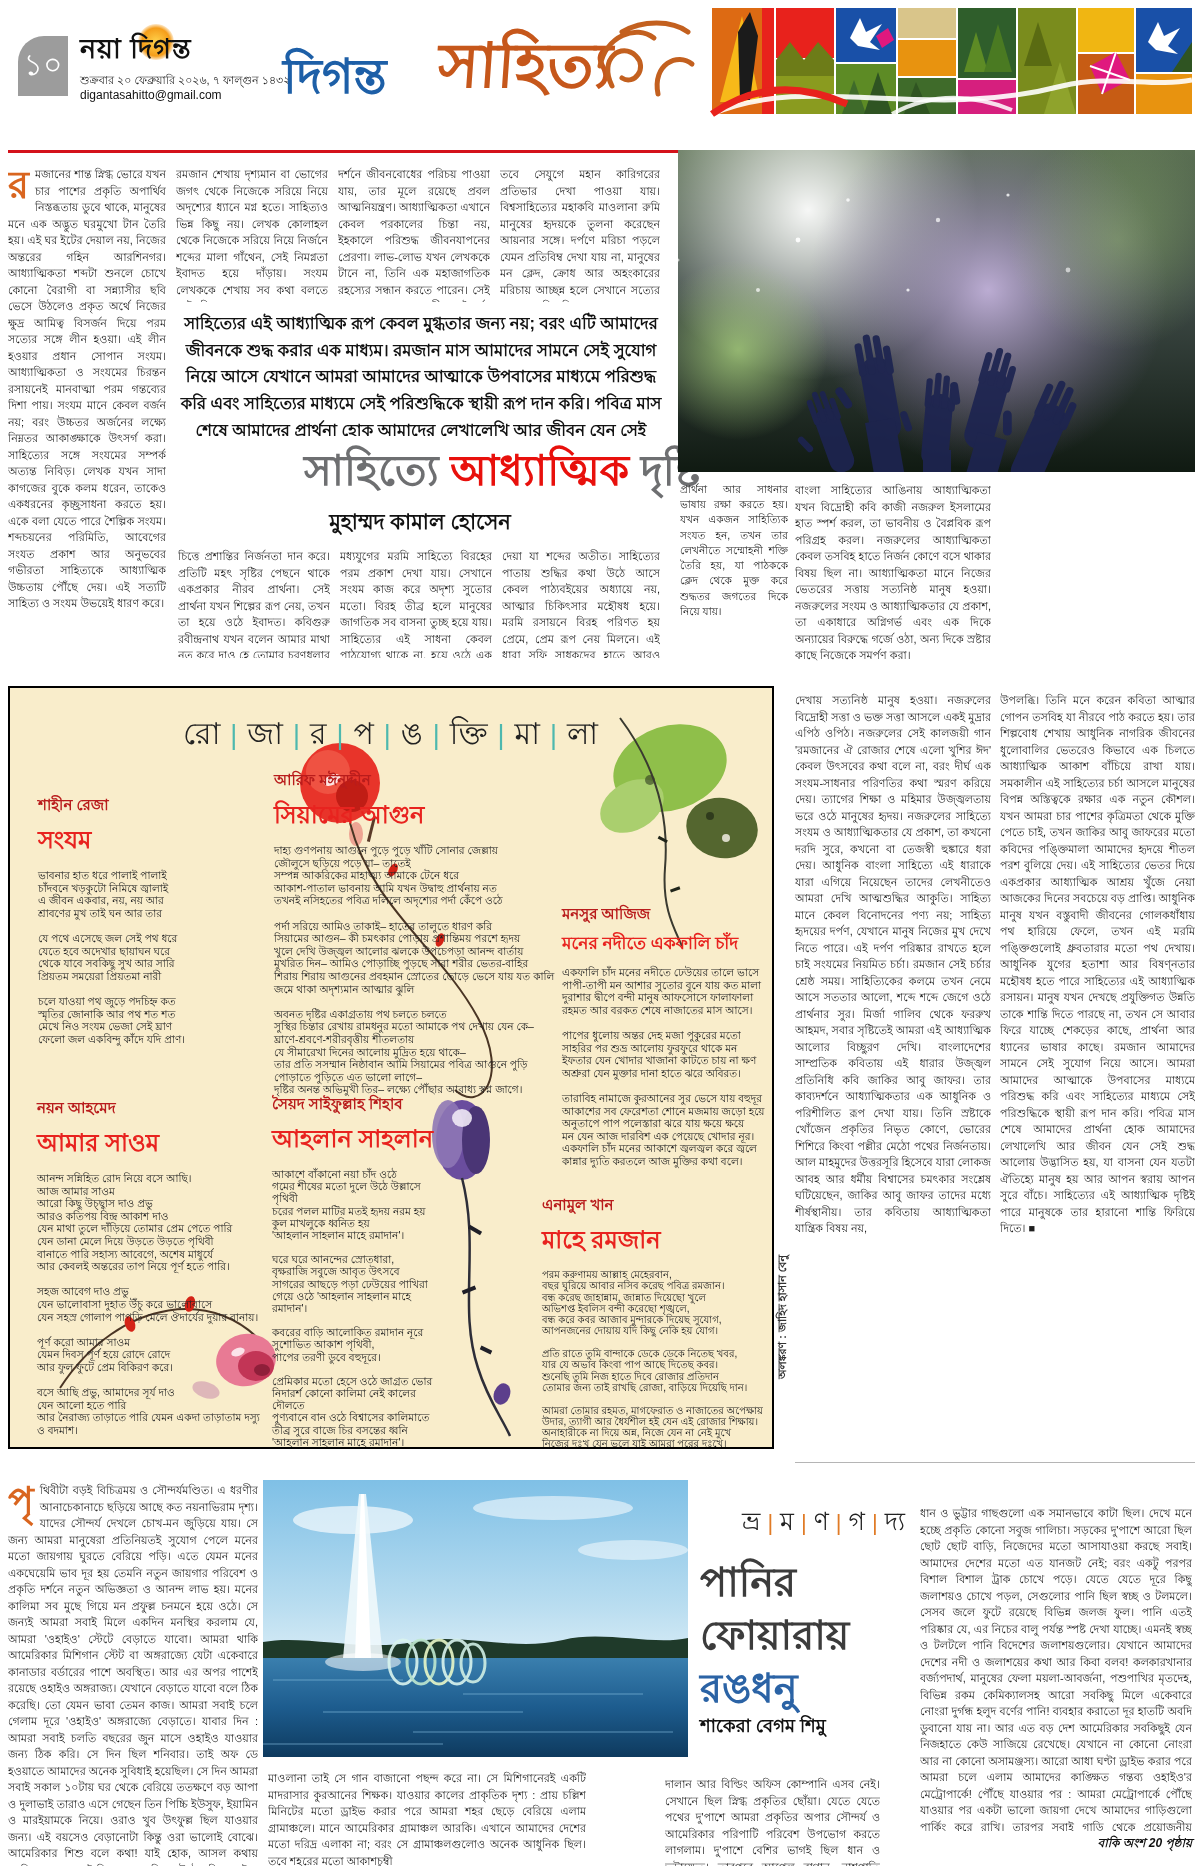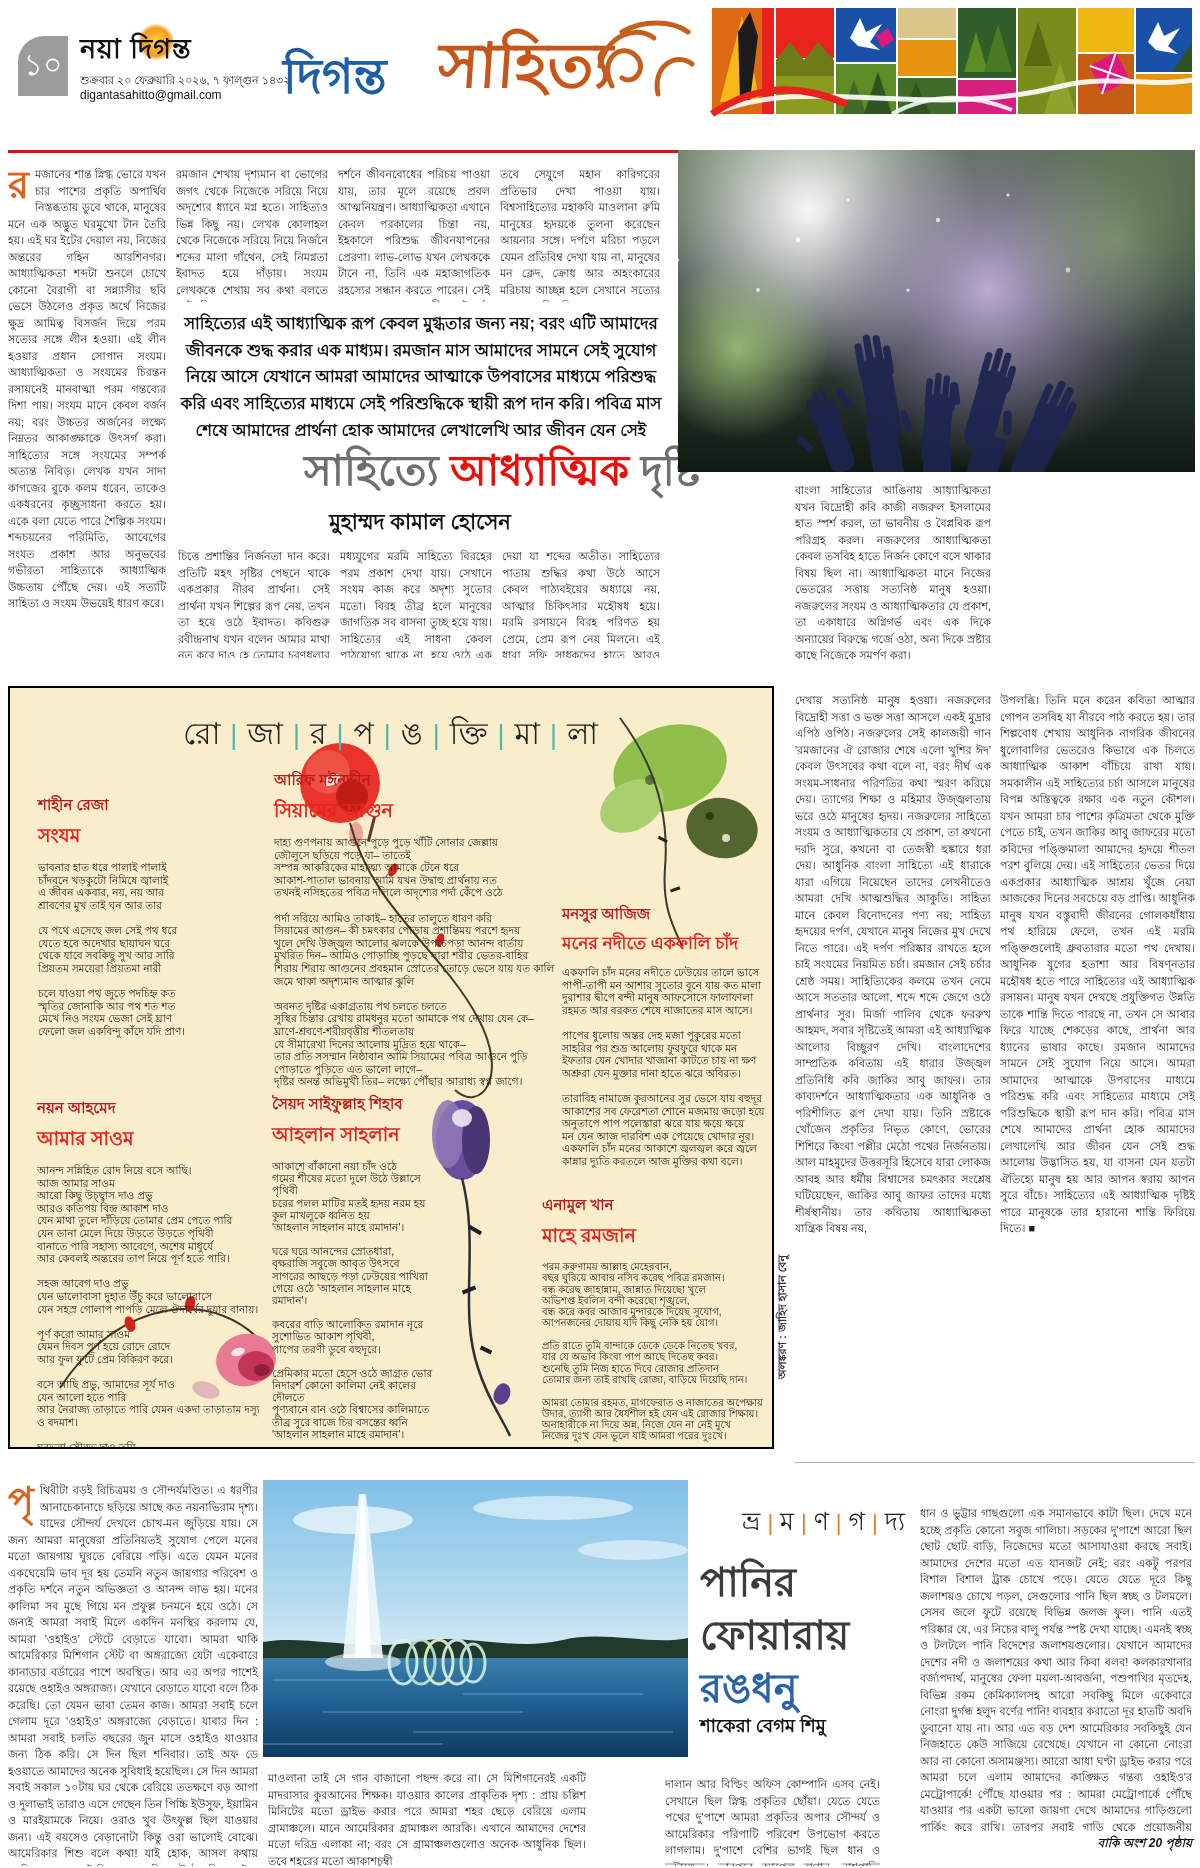--- a/index.html
+++ b/index.html
@@ -25,21 +25,21 @@
   .hl-gray{color:#6e6f71;} .hl-red{color:#e8100c;}
   .byline{position:absolute;left:140px;top:506px;width:560px;text-align:center;font-size:21px;font-weight:bold;color:#111;}
   .vsep{position:absolute;left:795px;top:1462px;width:400px;height:1px;background:#b5b5b5;}
   
   .pobox{position:absolute;left:8px;top:686px;width:762px;height:759px;background:#f9edcb;overflow:hidden;border:2px solid #000000;}
   .po-letters{position:absolute;left:0;right:0;top:22px;text-align:center;font-size:30px;color:#222;font-weight:500;}
   .po-letters .sep{color:#4db8ae;font-weight:300;padding:0 9px;font-size:27px;}
   .po-letters span{letter-spacing:1px;}
   .poem{position:absolute;}
   .poem .pname{font-size:15px;font-weight:bold;color:#b91c1c;margin-bottom:3px;}
-  .poem .ptitle{font-size:19px;font-weight:bold;color:#e8231f;margin-bottom:8px;}
+  .poem .ptitle{font-size:24px;font-weight:bold;color:#e8231f;margin-bottom:8px;}
   .poem .ptext{font-size:10.5px;line-height:1.2;white-space:pre-line;color:#222;}
   .credit{position:absolute;left:774px;top:1442px;width:250px;transform:rotate(-90deg);transform-origin:0 0;font-size:11px;font-weight:bold;color:#333;text-align:center;}
   
   .tr-letters{position:absolute;left:742px;top:1502px;font-size:25px;color:#222;font-weight:500;}
   .tr-letters .sep{color:#e07b26;font-weight:300;padding:0 7px;font-size:22px;}
   .tr-title{position:absolute;left:700px;top:1556px;width:210px;line-height:1.32;font-size:40px;font-weight:bold;color:#3c3c3c;}
   .tr-title .t3{color:#2b63a5;}
   .tr-author{position:absolute;left:700px;top:1712px;width:210px;font-size:18px;font-weight:bold;color:#111;}
   .continued{position:absolute;left:920px;top:1834px;width:272px;text-align:right;font-size:12px;font-weight:bold;font-style:italic;color:#111;}
   svg{display:block;}
@@ -173,20 +173,21 @@
         <circle cx="260" cy="70" r="2.2" opacity="0.7"></circle>
           <circle cx="330" cy="45" r="1.6" opacity="0.8"></circle>
         <circle cx="390" cy="120" r="2.4" opacity="0.6"></circle>
           <circle cx="230" cy="140" r="1.6" opacity="0.8"></circle>
         <circle cx="80" cy="140" r="2" opacity="0.7"></circle>
           <circle cx="300,110" cy="110" r="1.5" opacity="0.6"></circle>
       </g>
     </svg>
   </div>
 
+  <div class="col col-sm" style="left:680px;top:482px;width:108px;height:200px;">প্রার্থনা আর সাধনার ভাষায় রক্ষা করতে হয়। যখন একজন সাহিত্যিক সংযত হন, তখন তার লেখনীতে সম্মোহনী শক্তি তৈরি হয়, যা পাঠককে ক্লেদ থেকে মুক্ত করে শুদ্ধতর জগতের দিকে নিয়ে যায়।</div>
   <div class="col" style="left:795px;top:482px;width:196px;height:202px;">বাংলা সাহিত্যের আঙিনায় আধ্যাত্মিকতা যখন বিদ্রোহী কবি কাজী নজরুল ইসলামের হাত স্পর্শ করল, তা ভাবনীয় ও বৈপ্লবিক রূপ পরিগ্রহ করল। নজরুলের আধ্যাত্মিকতা কেবল তসবিহ হাতে নির্জন কোণে বসে থাকার বিষয় ছিল না। আধ্যাত্মিকতা মানে নিজের ভেতরের সত্তায় সত্যনিষ্ঠ মানুষ হওয়া। নজরুলের সংযম ও আধ্যাত্মিকতার যে প্রকাশ, তা একাধারে অগ্নিগর্ভ এবং এক দিকে অন্যায়ের বিরুদ্ধে গর্জে ওঠা, অন্য দিকে স্রষ্টার কাছে নিজেকে সমর্পণ করা।</div>
   <div class="col" style="left:795px;top:692px;width:196px;height:752px;">দেখায় সত্যনিষ্ঠ মানুষ হওয়া। নজরুলের বিদ্রোহী সত্তা ও ভক্ত সত্তা আসলে একই মুদ্রার এপিঠ ওপিঠ। নজরুলের সেই কালজয়ী গান 'রমজানের ঐ রোজার শেষে এলো খুশির ঈদ' কেবল উৎসবের কথা বলে না, বরং দীর্ঘ এক সংযম-সাধনার পরিণতির কথা স্মরণ করিয়ে দেয়। ত্যাগের শিক্ষা ও মহিমার উজ্জ্বলতায় ভরে ওঠে মানুষের হৃদয়। নজরুলের সাহিত্যে সংযম ও আধ্যাত্মিকতার যে প্রকাশ, তা কখনো দরদি সুরে, কখনো বা তেজস্বী হুঙ্কারে ধরা দেয়। আধুনিক বাংলা সাহিত্যে এই ধারাকে যারা এগিয়ে নিয়েছেন তাদের লেখনীতেও আমরা দেখি আত্মশুদ্ধির আকুতি।  সাহিত্য মানে কেবল বিনোদনের পণ্য নয়; সাহিত্য হৃদয়ের দর্পণ, যেখানে মানুষ নিজের মুখ দেখে নিতে পারে। এই দর্পণ পরিষ্কার রাখতে হলে চাই সংযমের নিয়মিত চর্চা। রমজান সেই চর্চার শ্রেষ্ঠ সময়। সাহিত্যিকের কলমে তখন নেমে আসে সততার আলো, শব্দে শব্দে জেগে ওঠে প্রার্থনার সুর। মির্জা গালিব থেকে ফররুখ আহমদ, সবার সৃষ্টিতেই আমরা এই আধ্যাত্মিক আলোর বিচ্ছুরণ দেখি। বাংলাদেশের সাম্প্রতিক কবিতায় এই ধারার উজ্জ্বল প্রতিনিধি কবি জাকির আবু জাফর। তার কাব্যদর্শনে আধ্যাত্মিকতার এক আধুনিক ও পরিশীলিত রূপ দেখা যায়। তিনি স্রষ্টাকে খোঁজেন প্রকৃতির নিভৃত কোণে, ভোরের শিশিরে কিংবা পল্লীর মেঠো পথের নির্জনতায়। আল মাহমুদের উত্তরসূরি হিসেবে যারা লোকজ আবহ আর ধর্মীয় বিশ্বাসের চমৎকার সংশ্লেষ ঘটিয়েছেন, জাকির আবু জাফর তাদের মধ্যে শীর্ষস্থানীয়। তার কবিতায় আধ্যাত্মিকতা যান্ত্রিক বিষয় নয়,</div>
   <div class="col" style="left:1000px;top:692px;width:195px;height:752px;">উপলব্ধি। তিনি মনে করেন কবিতা আত্মার গোপন তসবিহ যা নীরবে পাঠ করতে হয়। তার শিল্পবোধ শেখায় আধুনিক নাগরিক জীবনের ধুলোবালির ভেতরেও কিভাবে এক চিলতে আধ্যাত্মিক আকাশ বাঁচিয়ে রাখা যায়। সমকালীন এই সাহিত্যের চর্চা আসলে মানুষের বিপন্ন অস্তিত্বকে রক্ষার এক নতুন কৌশল। যখন আমরা চার পাশের কৃত্রিমতা থেকে মুক্তি পেতে চাই, তখন জাকির আবু জাফরের মতো কবিদের পঙ্ক্তিমালা আমাদের হৃদয়ে শীতল পরশ বুলিয়ে দেয়। এই সাহিত্যের ভেতর দিয়ে একপ্রকার আধ্যাত্মিক আশ্রয় খুঁজে নেয়া আজকের দিনের সবচেয়ে বড় প্রাপ্তি। আধুনিক মানুষ যখন বস্তুবাদী জীবনের গোলকধাঁধায় পথ হারিয়ে ফেলে, তখন এই মরমি পঙ্ক্তিগুলোই ধ্রুবতারার মতো পথ দেখায়।  আধুনিক যুগের হতাশা আর বিষণ্নতার মহৌষধ হতে পারে সাহিত্যের এই আধ্যাত্মিক রসায়ন। মানুষ যখন দেখছে প্রযুক্তিগত উন্নতি তাকে শান্তি দিতে পারছে না, তখন সে আবার ফিরে যাচ্ছে শেকড়ের কাছে, প্রার্থনা আর ধ্যানের ভাষার কাছে। রমজান আমাদের সামনে সেই সুযোগ নিয়ে আসে। আমরা আমাদের আত্মাকে উপবাসের মাধ্যমে পরিশুদ্ধ করি এবং সাহিত্যের মাধ্যমে সেই পরিশুদ্ধিকে স্থায়ী রূপ দান করি। পবিত্র মাস শেষে আমাদের প্রার্থনা হোক আমাদের লেখালেখি আর জীবন যেন সেই শুদ্ধ আলোয় উদ্ভাসিত হয়, যা বাসনা যেন যতটা ঐতিহ্যে মানুষ হয় আর আপন স্বরায় আপন সুরে বাঁচে। সাহিত্যের এই আধ্যাত্মিক দৃষ্টিই পারে মানুষকে তার হারানো শান্তি ফিরিয়ে দিতে। ■</div>
   <div class="vsep"></div>
 
   <div class="pobox">
     <svg class="abs" style="left:0;top:0;pointer-events:none;" width="762" height="759" viewBox="0 0 762 759">
 
       <g>
         <circle cx="330" cy="95" r="40" fill="#e8342a"></circle>

